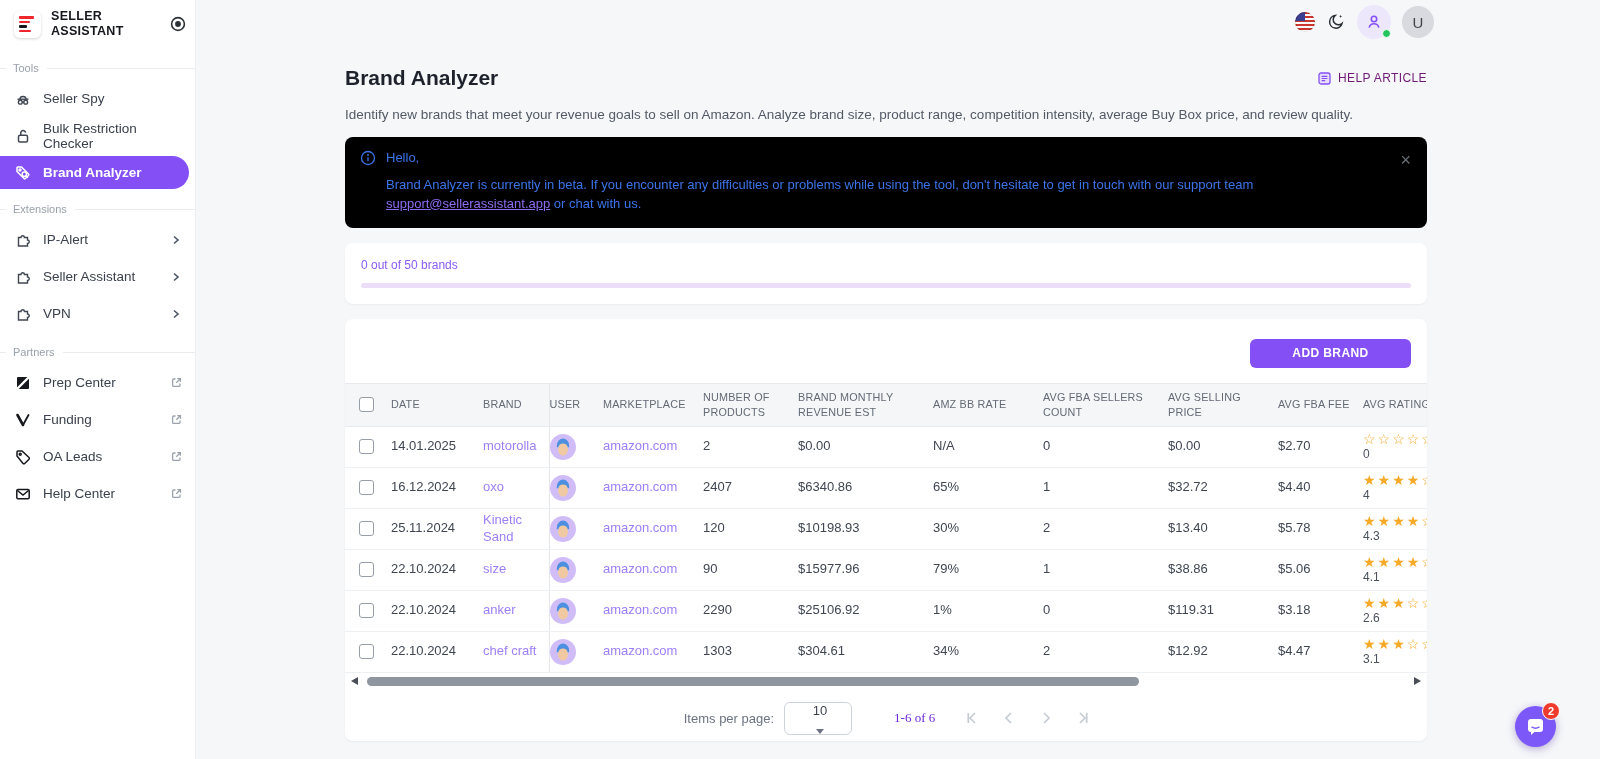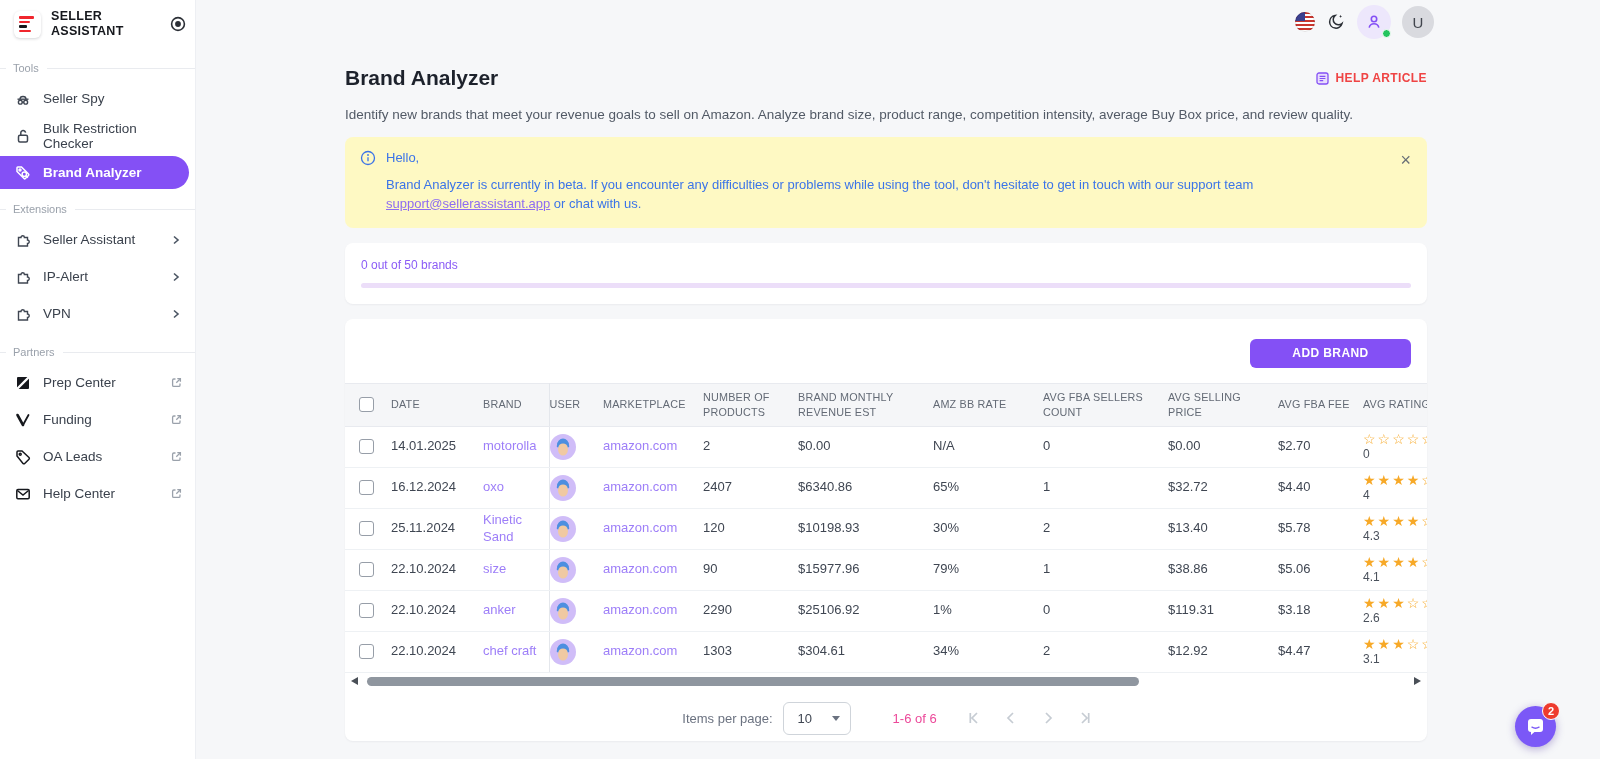--- a/index.html
+++ b/index.html
@@ -41,25 +41,25 @@
   .account-circle { width:34px; height:34px; border-radius:50%; background:#ede7fc;
     display:flex; align-items:center; justify-content:center; position:relative; cursor:pointer; }
   .online-dot { position:absolute; right:0px; bottom:1px; width:9px; height:9px;
     background:#23c45e; border:1.5px solid #fff; border-radius:50%; }
   .avatar-u { width:32px; height:32px; border-radius:50%; background:#d9dadf;
     display:flex; align-items:center; justify-content:center; font-size:15px; color:#41454d; cursor:pointer; }
   
   .content { position:absolute; left:345px; top:0; width:1082px; }
   .title-row { margin-top:66px; display:flex; justify-content:space-between; align-items:center; }
   .page-title { font-size:21px; font-weight:700; color:#1d222c; }
-  .help-link { display:flex; align-items:center; gap:6px; font-size:12px; font-weight:700;
-    letter-spacing:.4px; color:#ef4444; cursor:pointer; }
+  .help-link { display:flex; align-items:center; gap:6px; font-size:12px; font-weight:400;
+    letter-spacing:.4px; color:#701a75; cursor:pointer; }
   .page-desc { margin-top:17px; font-size:13.5px; color:#525a66; }
   
-  .banner { margin-top:15px; background:#fef9c3; border-radius:8px; padding:12px 18px 14px 15px;
+  .banner { margin-top:15px; background:#000000; border-radius:8px; padding:12px 18px 14px 15px;
     position:relative; color:#3b74e8; font-size:13px; line-height:1.45; }
   .banner .b-line1 { display:flex; align-items:center; gap:10px; font-size:13px; }
   .banner .b-body { margin-left:26px; margin-top:8px; }
   .banner a { color:#8e6cf1; text-decoration:underline; cursor:pointer; }
   .banner .close-x { position:absolute; right:16px; top:10px; font-size:18px; color:#697077; cursor:pointer; }
   
   .progress-card { margin-top:15px; background:#fff; border-radius:8px;
     box-shadow:0 1px 2px rgba(16,24,40,.05); padding:15px 16px 16px; }
   .progress-label { font-size:12px; color:#8b5cf6; }
   .progress-track { margin-top:11px; height:5px; background:#ecdef9; border-radius:3px; overflow:hidden; }
@@ -90,24 +90,24 @@
   .hscroll { position:relative; height:13px; margin:2px 4px 0; }
   .hs-thumb { position:absolute; left:18px; top:2px; width:772px; height:9px; background:#8f969f; border-radius:5px; cursor:grab; }
   .hs-left { position:absolute; left:2px; top:2px; width:0; height:0;
     border-top:4.5px solid transparent; border-bottom:4.5px solid transparent; border-right:7px solid #4a4f57; cursor:pointer; }
   .hs-right { position:absolute; right:2px; top:2px; width:0; height:0;
     border-top:4.5px solid transparent; border-bottom:4.5px solid transparent; border-left:7px solid #4a4f57; cursor:pointer; }
   
   .pagination { display:flex; align-items:center; justify-content:center;
     padding:14px 10px 6px 16px; font-size:13px; color:#6b7280; }
   .ipp-select { margin-left:10px; width:68px; height:33px; border:1px solid #cfd4da; border-radius:6px;
-    display:flex; align-items:center; padding:0 10px 0 14px; color:#3f4652; cursor:pointer; justify-content:space-between; }
+    display:flex; align-items:center; padding:0 10px 0 14px; color:#3f4652; cursor:pointer; justify-content:space-between;flex-direction:column; }
   .caret-down { width:0; height:0; border-left:4.5px solid transparent; border-right:4.5px solid transparent;
     border-top:5px solid #6b7280; }
-  .range-text { margin-left:42px; color:#ec4899; }
+  .range-text { margin-left:42px; color:#6d28d9;font-family:Liberation Serif, serif; }
   .pg-nav { display:flex; align-items:center; margin-left:26px; gap:15px; }
   .pg-btn { width:22px; height:22px; display:flex; align-items:center; justify-content:center; cursor:default; }
   
   .chat-fab { position:absolute; left:1515px; top:706px; width:41px; height:41px; border-radius:50%;
     background:#7b58f7; display:flex; align-items:center; justify-content:center;
     box-shadow:0 2px 8px rgba(60,30,150,.35); cursor:pointer; }
   .chat-badge { position:absolute; right:-4px; top:-4px; min-width:18px; height:18px; border-radius:9px;
     background:#ee3b2e; color:#fff; font-size:11px; font-weight:700; display:flex;
     align-items:center; justify-content:center; border:1.5px solid #fff; }
 </style>
@@ -181,34 +181,34 @@
   <div class="section-label">
       <span>Extensions</span>
     </div>
 
   <div class="nav-item">
     <span class="nav-ico">
       <svg class="ic" width="18" height="18" viewBox="0 0 18 18" fill="none" stroke="#3f4652" stroke-width="1.4">
           <path d="M4.5 6.5 H7 a1.7 1.7 0 1 1 3.4 0 H13.5 V9 a1.7 1.7 0 1 1 0 3.4 V15 H4.5 Z"></path>
         </svg>
     </span>
-    <span>Seller Assistant</span>
+    <span>IP-Alert</span>
     <span class="trail">
       <svg class="ic" width="14" height="14" viewBox="0 0 14 14" fill="none" stroke="#4b5563" stroke-width="1.6">
           <path d="M5 3.5 L9 7 L5 10.5"></path>
         </svg>
     </span>
   </div>
   <div class="nav-item">
     <span class="nav-ico">
       <svg class="ic" width="18" height="18" viewBox="0 0 18 18" fill="none" stroke="#3f4652" stroke-width="1.4">
           <path d="M4.5 6.5 H7 a1.7 1.7 0 1 1 3.4 0 H13.5 V9 a1.7 1.7 0 1 1 0 3.4 V15 H4.5 Z"></path>
         </svg>
     </span>
-    <span>IP-Alert</span>
+    <span>Seller Assistant</span>
     <span class="trail">
       <svg class="ic" width="14" height="14" viewBox="0 0 14 14" fill="none" stroke="#4b5563" stroke-width="1.6">
           <path d="M5 3.5 L9 7 L5 10.5"></path>
         </svg>
     </span>
   </div>
   <div class="nav-item">
     <span class="nav-ico">
       <svg class="ic" width="18" height="18" viewBox="0 0 18 18" fill="none" stroke="#3f4652" stroke-width="1.4">
           <path d="M4.5 6.5 H7 a1.7 1.7 0 1 1 3.4 0 H13.5 V9 a1.7 1.7 0 1 1 0 3.4 V15 H4.5 Z"></path>

